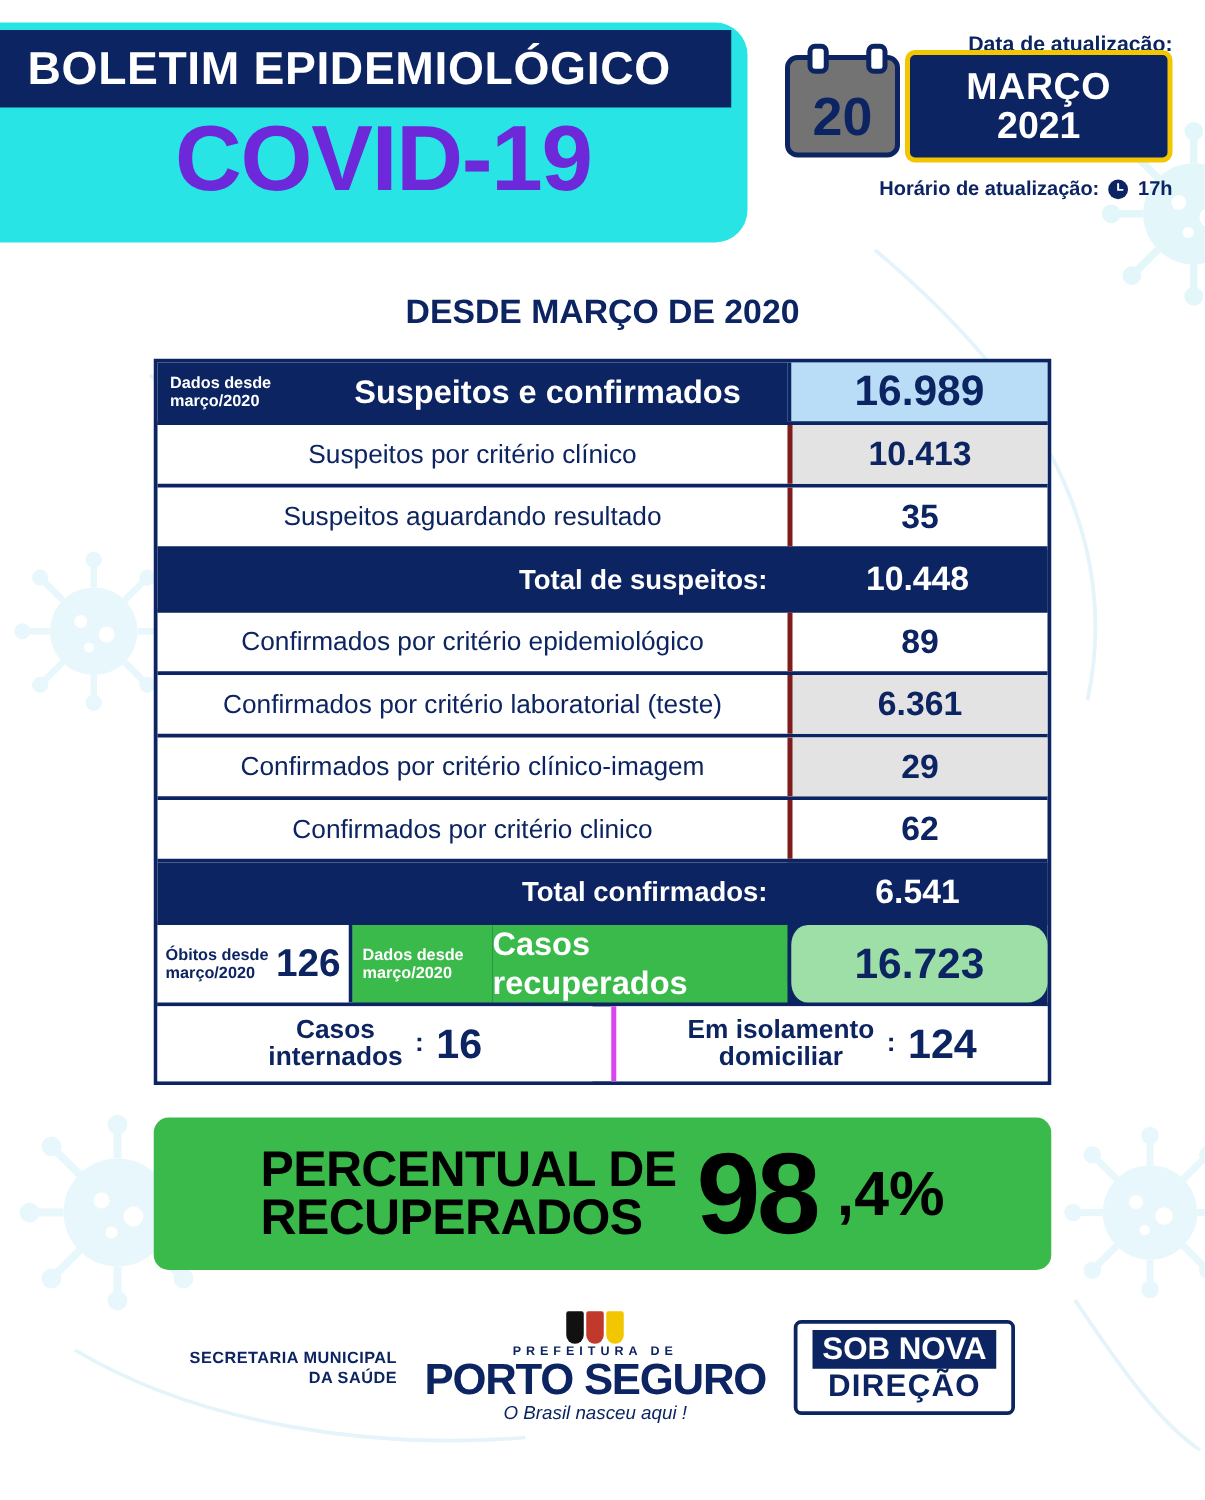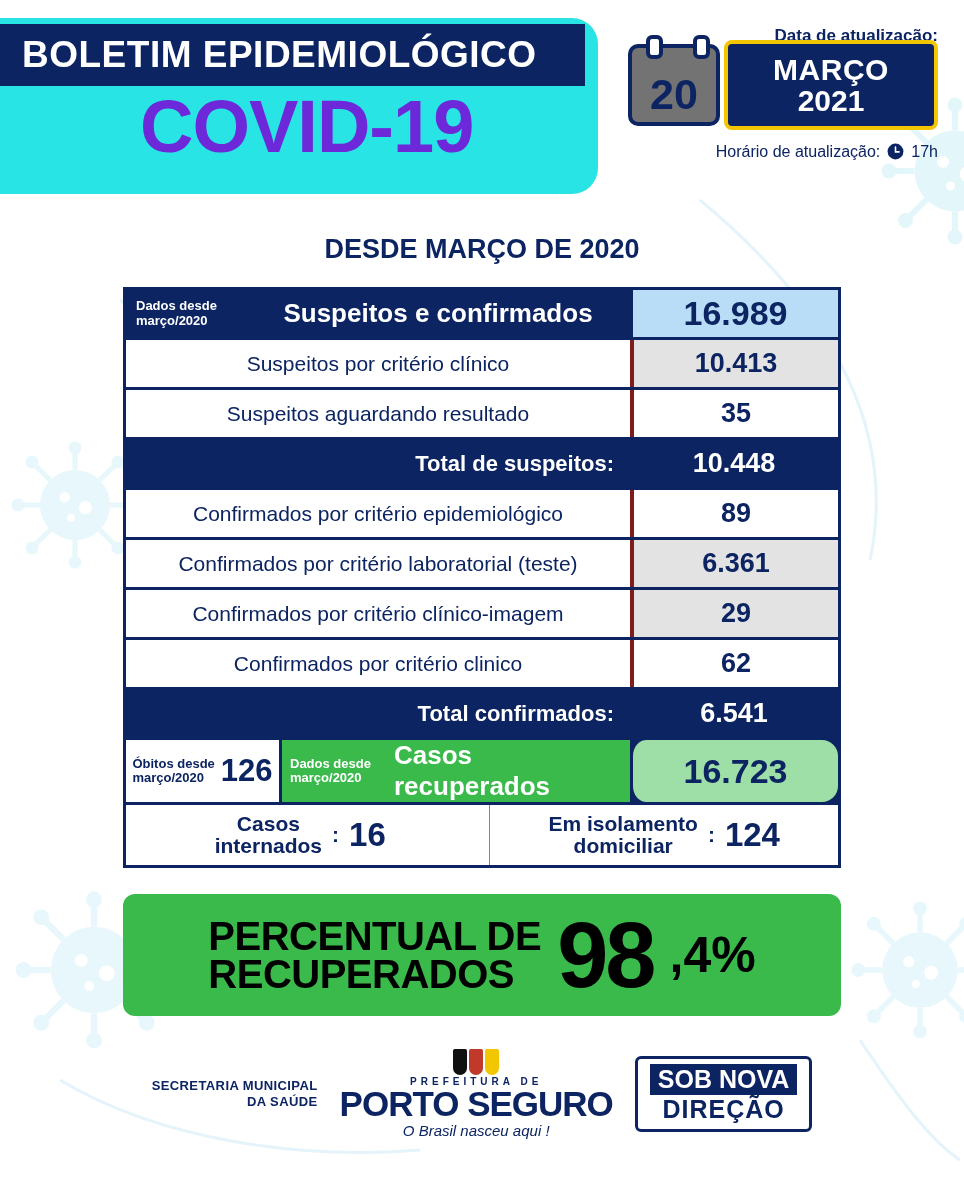--- a/index.html
+++ b/index.html
@@ -60,21 +60,21 @@
     position:absolute; left:96px; top:14px; width:214px; height:90px;
     background:#0c2461; border:4px solid #f2c600; border-radius:8px;
     color:#fff; text-align:center; display:flex; flex-direction:column;
     justify-content:center; line-height:1.04;
   }
   .month-box .m { font-size:30px; font-weight:bold; letter-spacing:.5px; }
   .month-box .y { font-size:30px; font-weight:bold; }
   .time-row {
     position:absolute; left:0; top:116px; width:310px;
     display:flex; align-items:center; justify-content:flex-end; gap:6px;
-    font-size:16px; font-weight:normal; color:#0c2461;text-align:right;
+    font-size:16px; font-weight:bold; color:#0c2461;text-align:right;
   }
   .clock-ico { width:19px; height:19px; }
 
   
   .since {
     position:relative; z-index:2; text-align:center;
     font-size:27px; font-weight:bold; color:#0c2461; margin-top:22px;
   }
 
   
@@ -141,21 +141,21 @@
     border-left:3px solid #0c2461;
     border-radius:16px;
   }
 
   
   .row.split { min-height:60px; }
   .row.split .half {
     flex:1 1 50%; display:flex; align-items:center; justify-content:center; gap:10px;
     background:#fff; padding:4px 8px;
   }
-  .row.split .half + .half { border-left:1px solid #d946ef;margin-left:15px; }
+  .row.split .half + .half { border-left:4px solid #d946ef;margin-left:15px; }
   .row.split .hl {
     font-size:21px; font-weight:bold; color:#0c2461; text-align:center; line-height:1.06;
   }
   .row.split .colon { font-size:21px; font-weight:bold; color:#0c2461; }
   .row.split .hv { font-size:33px; font-weight:bold; color:#0c2461; }
 
   
   .pct {
     position:relative; z-index:2; width:718px; margin:26px auto 0; height:122px;
     background:#3bba4c; border-radius:12px; color:#000000;

